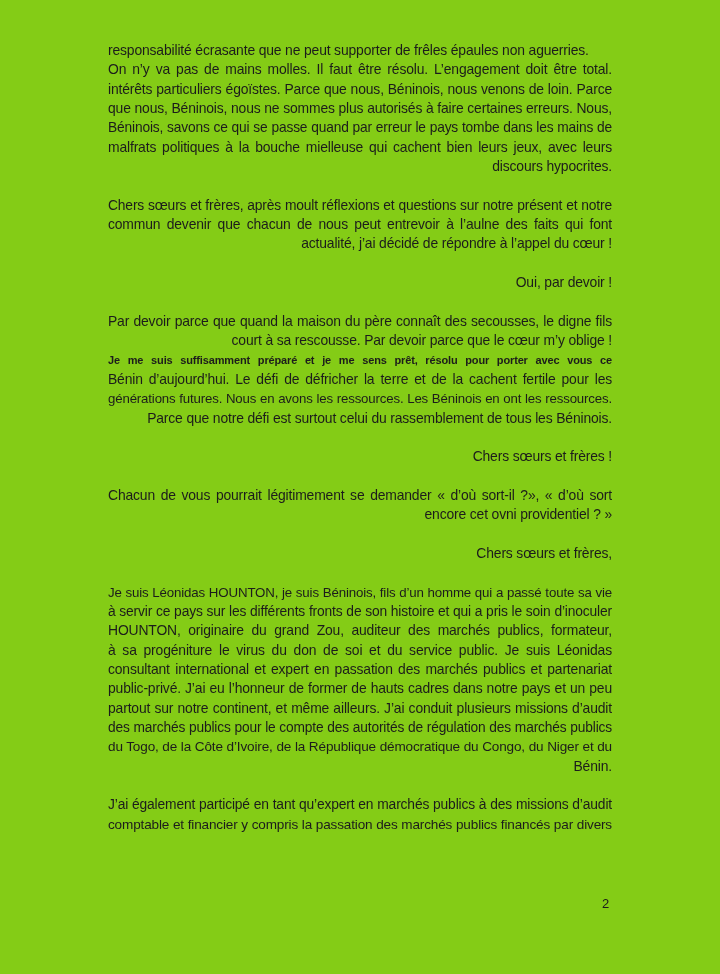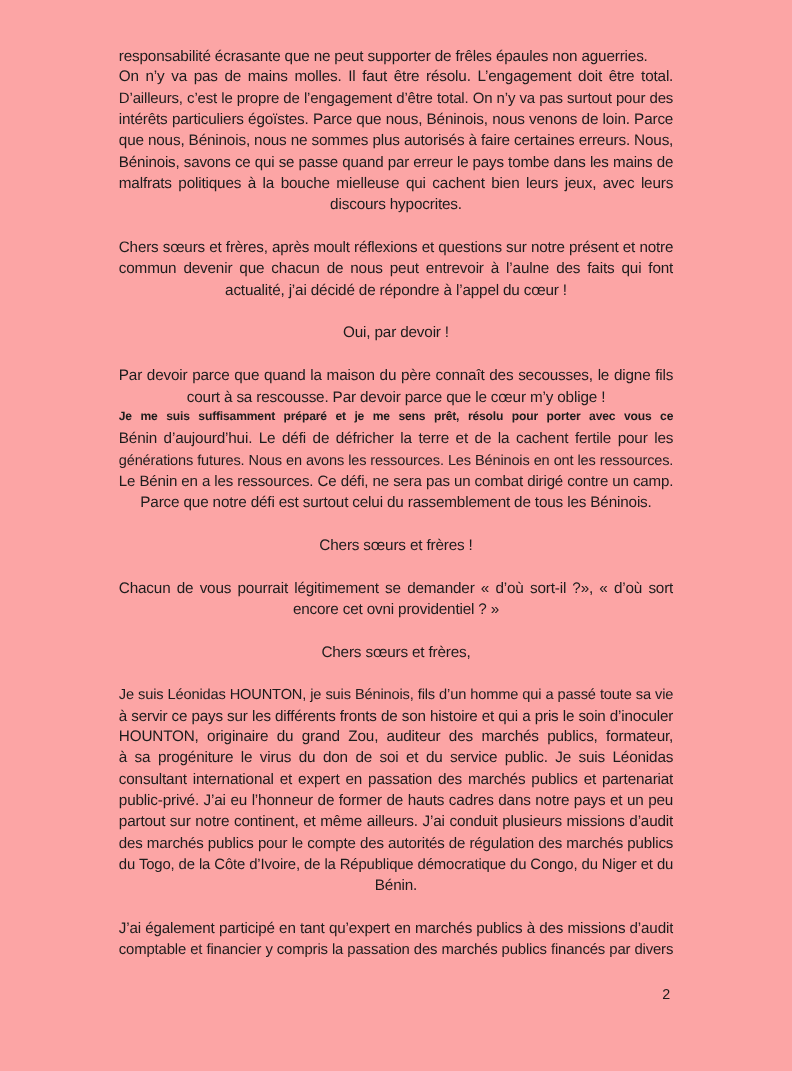--- a/index.html
+++ b/index.html
@@ -13,21 +13,21 @@
     position: relative;
     overflow: hidden;
     font-family: "Liberation Sans", sans-serif;
     color: #1c1c1c;
   }
   .page {
     position: absolute;
     left: 0; top: 0;
     width: 720px;
     height: 974px;
-    background: #fca5a5;
+    background: #84cc16;
   }
   .content {
     position: absolute;
     left: 108px;
     top: 41px;
     width: 504px;
   }
   .line {
     display: block;
     height: 19.35px;
@@ -36,21 +36,21 @@
     white-space: nowrap;
     letter-spacing: -0.15px;
   }
   .line.j {
     text-align: justify;
     text-align-last: justify;
     white-space: normal;
     overflow: hidden;
   }
   .line.l {
-    text-align: center;
+    text-align: right;
   }
   .blank {
     display: block;
     height: 19.35px;
   }
   .page-number {
     position: absolute;
     left: 602px;
     top: 896px;
     font-size: 13px;
@@ -60,21 +60,20 @@
 </style>
 </head>
 <body>
 
 <div class="page">
   <div class="content">
 
     <div class="paragraph">
       <span class="line" style="white-space: nowrap;">responsabilité écrasante que ne peut supporter de frêles épaules non aguerries.</span>
       <span class="line j" style="white-space: normal;">On n’y va pas de mains molles. Il faut être résolu. L’engagement doit être total.</span>
-      <span class="line j" style="white-space: normal; font-size: 13.6596px;">D’ailleurs, c’est le propre de l’engagement d’être total. On n’y va pas surtout pour des</span>
       <span class="line j" style="white-space: normal;">intérêts particuliers égoïstes. Parce que nous, Béninois, nous venons de loin. Parce</span>
       <span class="line j" style="white-space: normal;">que nous, Béninois, nous ne sommes plus autorisés à faire certaines erreurs. Nous,</span>
       <span class="line j" style="white-space: normal; font-size: 13.7678px;">Béninois, savons ce qui se passe quand par erreur le pays tombe dans les mains de</span>
       <span class="line j" style="white-space: normal;">malfrats politiques à la bouche mielleuse qui cachent bien leurs jeux, avec leurs</span>
       <span class="line l" style="white-space: nowrap;">discours hypocrites.</span>
     </div>
     <span class="blank"></span>
 
     <div class="paragraph">
       <span class="line j" style="white-space: normal; font-size: 13.8225px;">Chers sœurs et frères, après moult réflexions et questions sur notre présent et notre</span>
@@ -87,21 +86,20 @@
       <span class="line l" style="white-space: nowrap;">Oui, par devoir !</span>
     </div>
     <span class="blank"></span>
 
     <div class="paragraph">
       <span class="line j" style="white-space: normal;">Par devoir parce que quand la maison du père connaît des secousses, le digne fils</span>
       <span class="line l" style="white-space: nowrap;">court à sa rescousse. Par devoir parce que le cœur m’y oblige !</span>
       <span class="line j" style="white-space: normal; font-size: 11px; font-weight: bold;">Je me suis suffisamment préparé et je me sens prêt, résolu pour porter avec vous ce</span>
       <span class="line j" style="white-space: normal;">Bénin d’aujourd’hui. Le défi de défricher la terre et de la cachent fertile pour les</span>
       <span class="line j" style="white-space: normal; font-size: 13.2434px;">générations futures. Nous en avons les ressources. Les Béninois en ont les ressources.</span>
-      <span class="line j" style="white-space: normal; font-size: 13.7135px;">Le Bénin en a les ressources. Ce défi, ne sera pas un combat dirigé contre un camp.</span>
       <span class="line l" style="white-space: nowrap;">Parce que notre défi est surtout celui du rassemblement de tous les Béninois.</span>
     </div>
     <span class="blank"></span>
 
     <div class="paragraph">
       <span class="line l" style="white-space: nowrap;">Chers sœurs et frères !</span>
     </div>
     <span class="blank"></span>
 
     <div class="paragraph">

